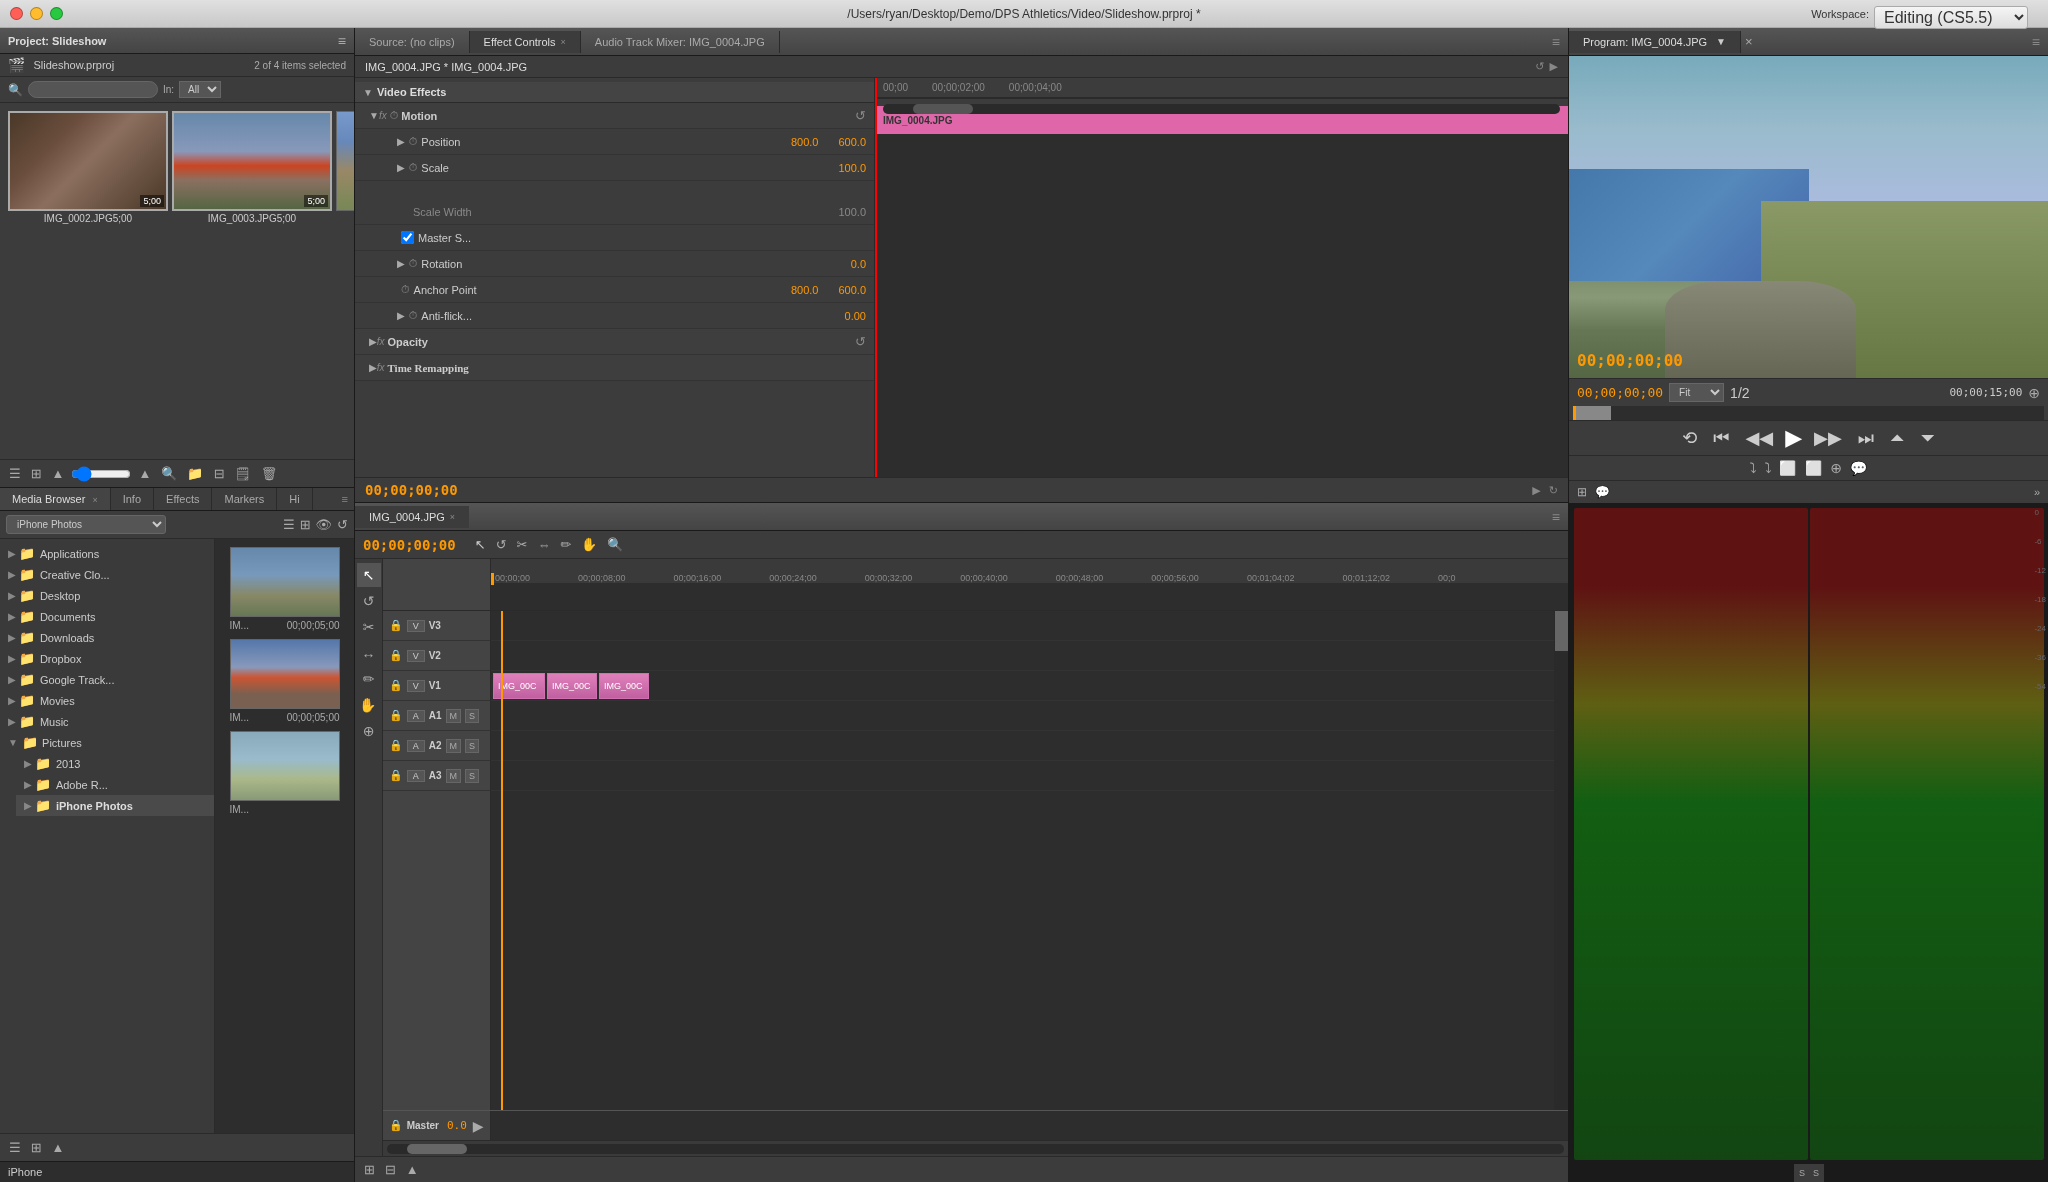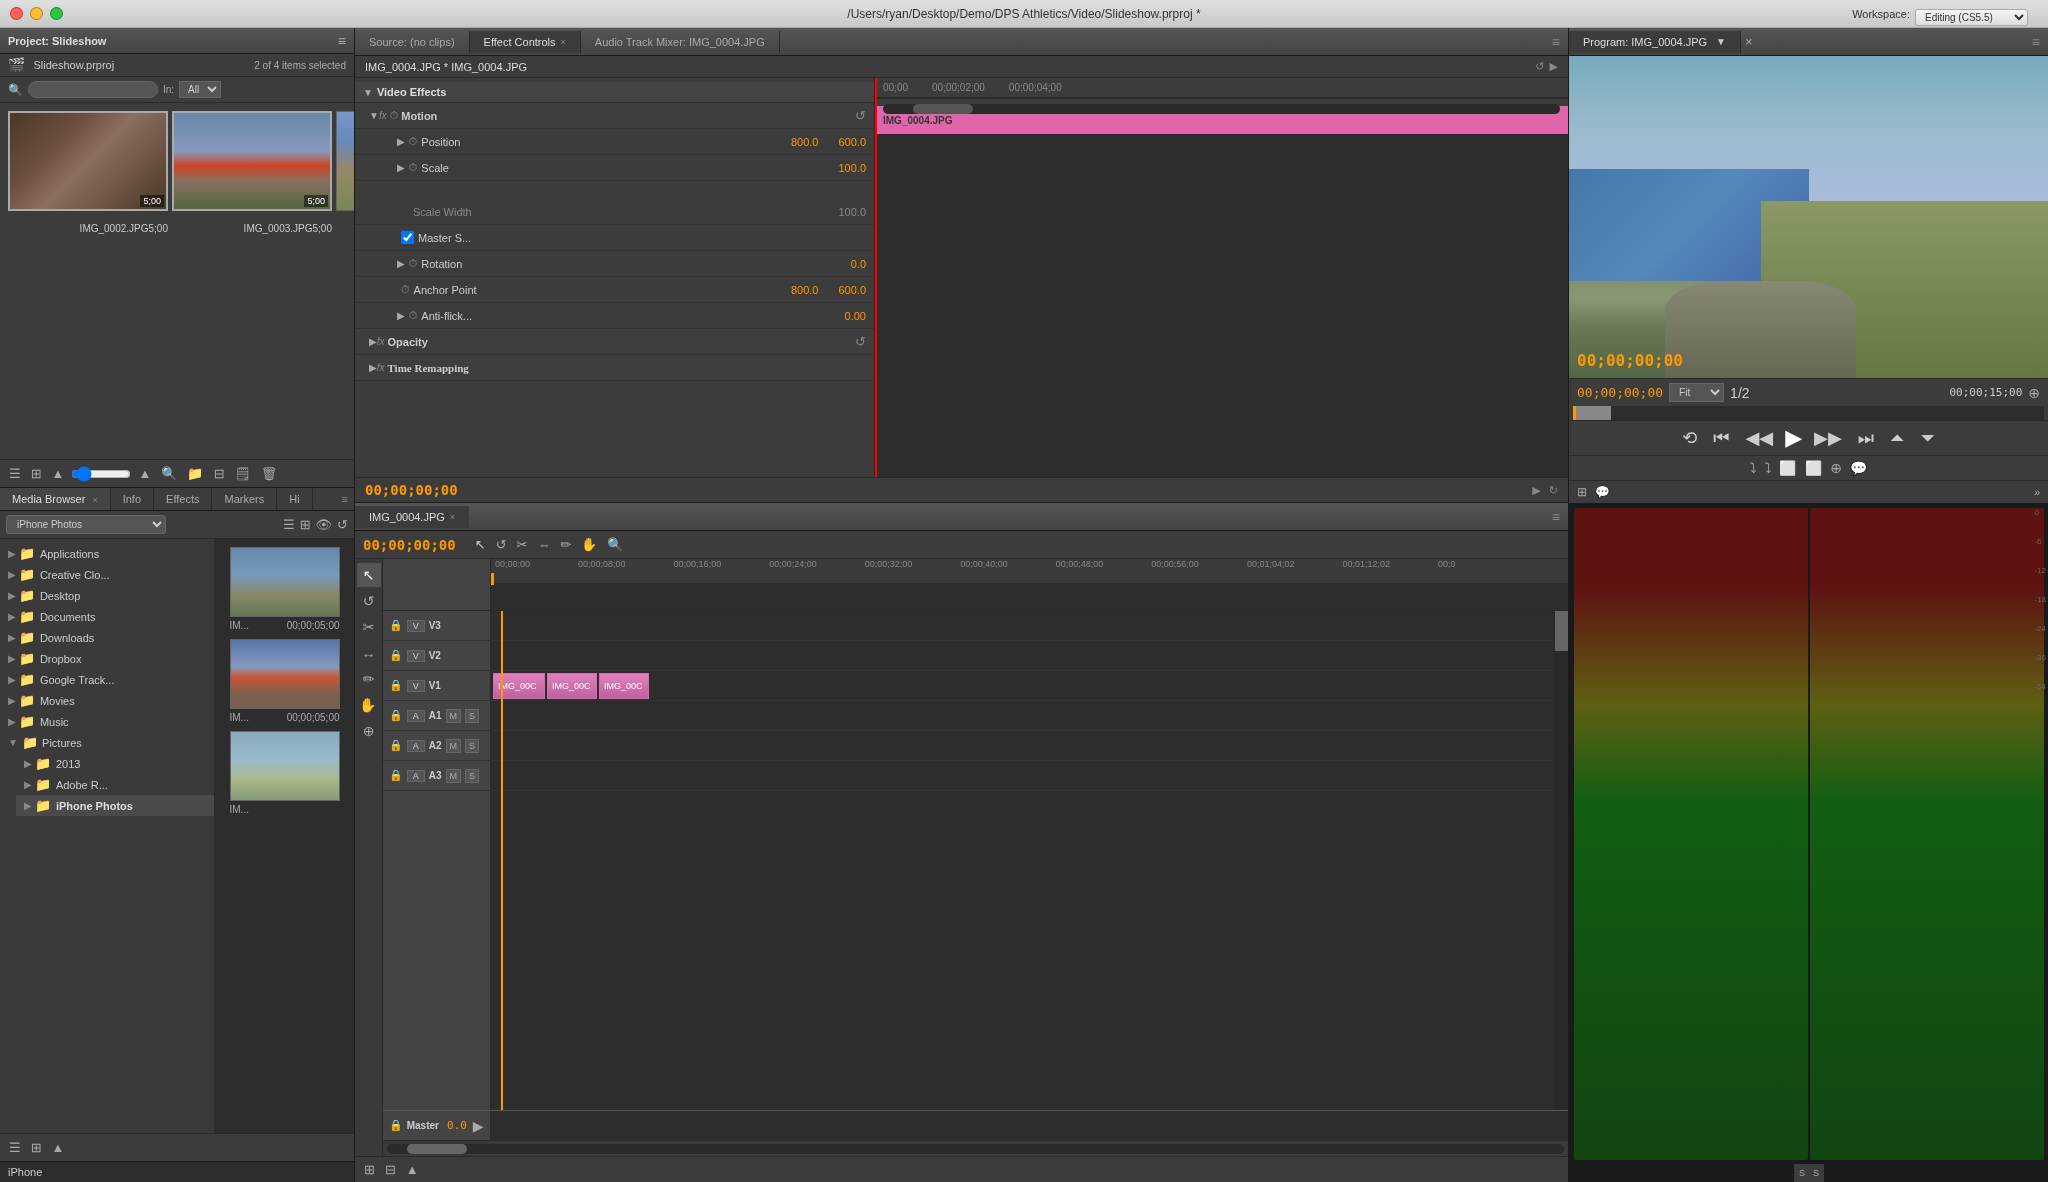--- a/index.html
+++ b/index.html
@@ -49,21 +49,21 @@
       align-items: center;
       gap: 5px;
       font-size: 11px;
       color: #333;
     }
     .workspace-select {
       background: linear-gradient(to bottom, #f5f5f5, #ddd);
       border: 1px solid #aaa;
       border-radius: 3px;
       padding: 1px 18px 1px 5px;
-      font-size: 10px;
+      font-size: 16px;
       color: #333;
       margin-top: 8px;
     }
 
     
     .main-layout {
       display: flex;
       height: calc(100% - 28px);
     }
 
@@ -171,23 +171,23 @@
       border: 1px solid #666;
       position: relative;
       overflow: hidden;
     }
     .thumb-img.selected {
       border: 2px solid #aaa;
     }
     .thumb-label {
       font-size: 10px;
       color: #ccc;
-      margin-top: 12px;
-      display: flex;
-      justify-content: flex-end;
+      margin-top: 2px;
+      display: flex;
+      justify-content: center;
       width: 160px;
     }
 
     
     .thumb-city {
       background: linear-gradient(135deg, #4a3828 0%, #6b4e3d 30%, #8b6e5e 50%, #4a3828 100%);
     }
     .thumb-bridge {
       background: linear-gradient(to bottom, #6688aa 0%, #8899bb 40%, #cc4422 55%, #8a7060 70%, #556644 100%);
     }
@@ -856,20 +856,21 @@
       flex-shrink: 0;
     }
     .tl-ruler {
       flex: 1;
       background: #2d2d2d;
       position: relative;
       overflow: hidden;
     }
     .tl-ruler-marks {
       display: flex;
+      align-items: flex-end;
       height: 24px;
       background: #3a3a3a;
       padding: 0 4px;
       overflow: hidden;
       font-size: 9px;
       color: #888;
       gap: 48px;
     }
 
     .tl-tracks-area {

